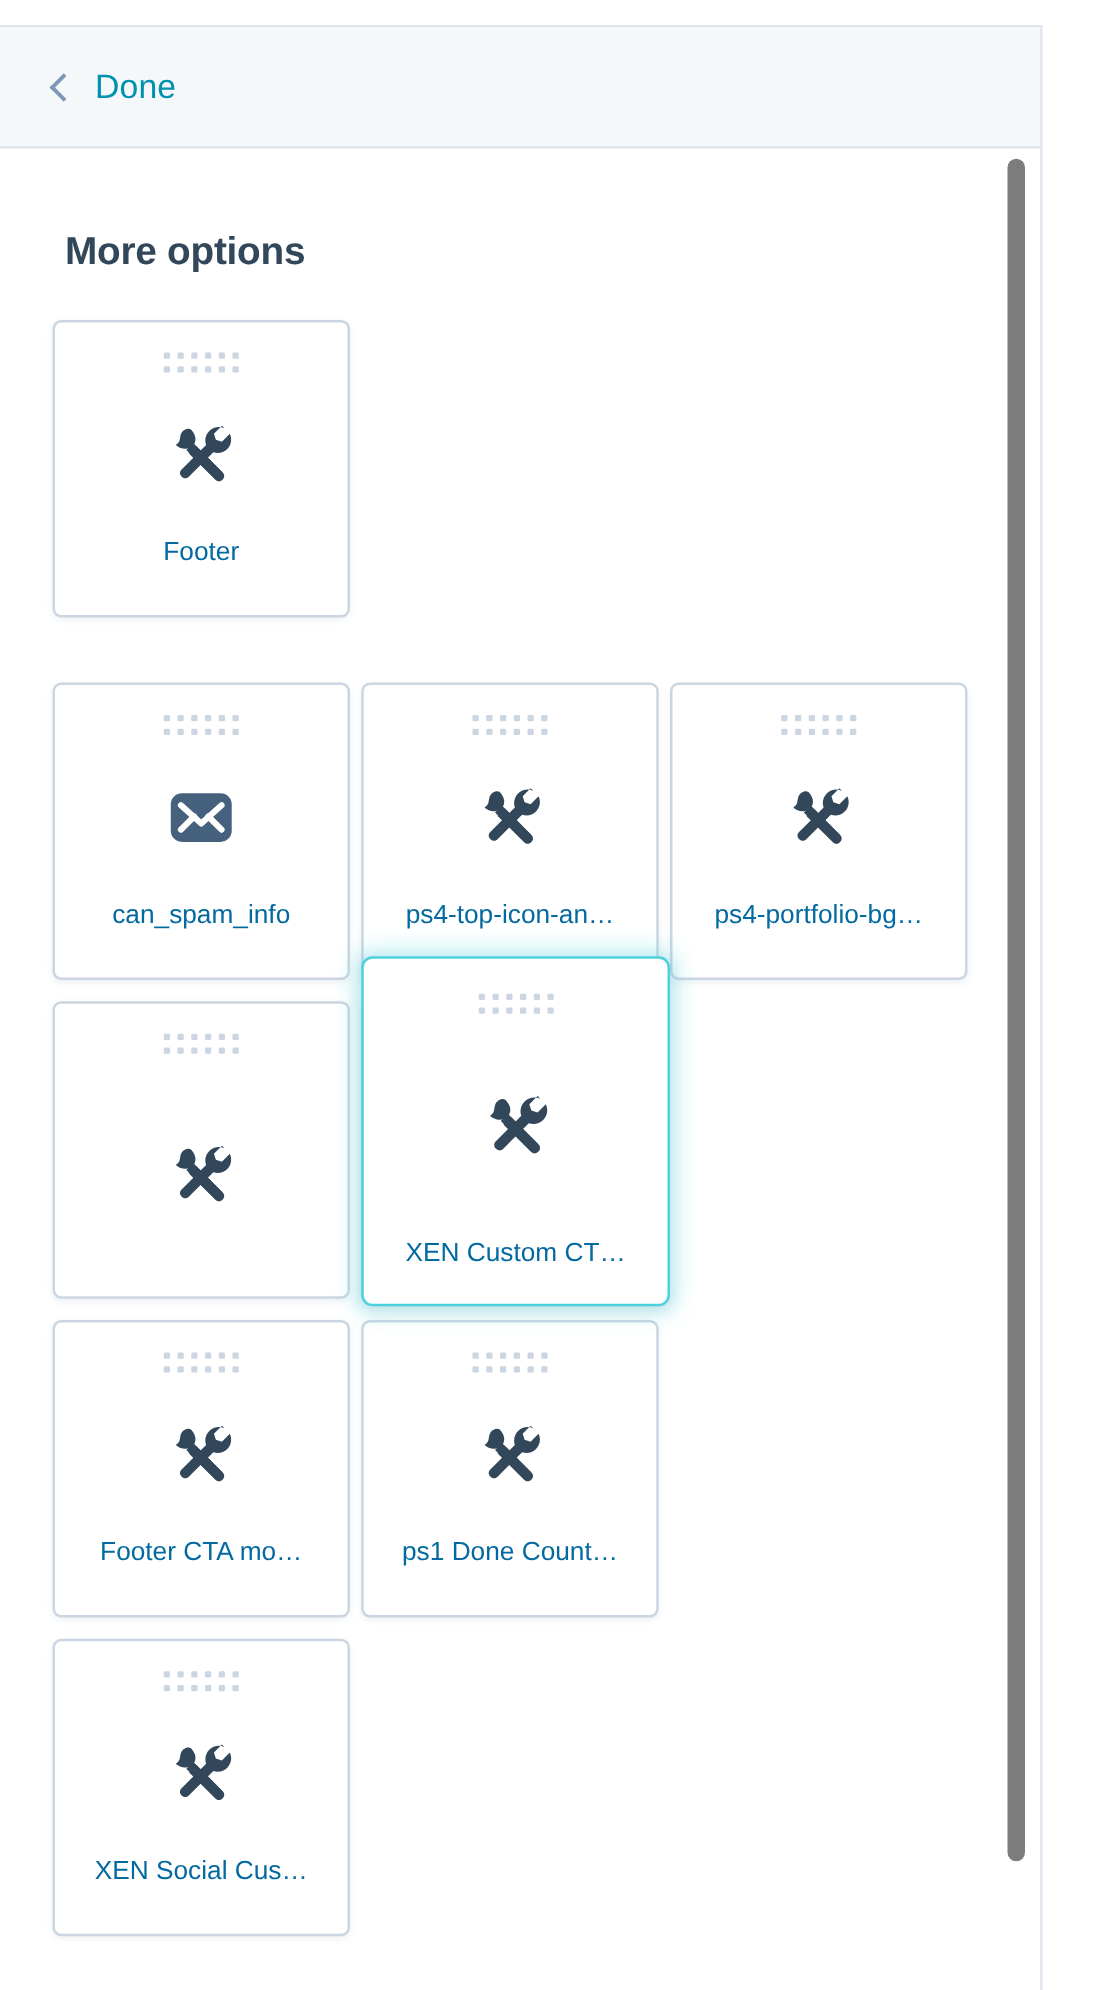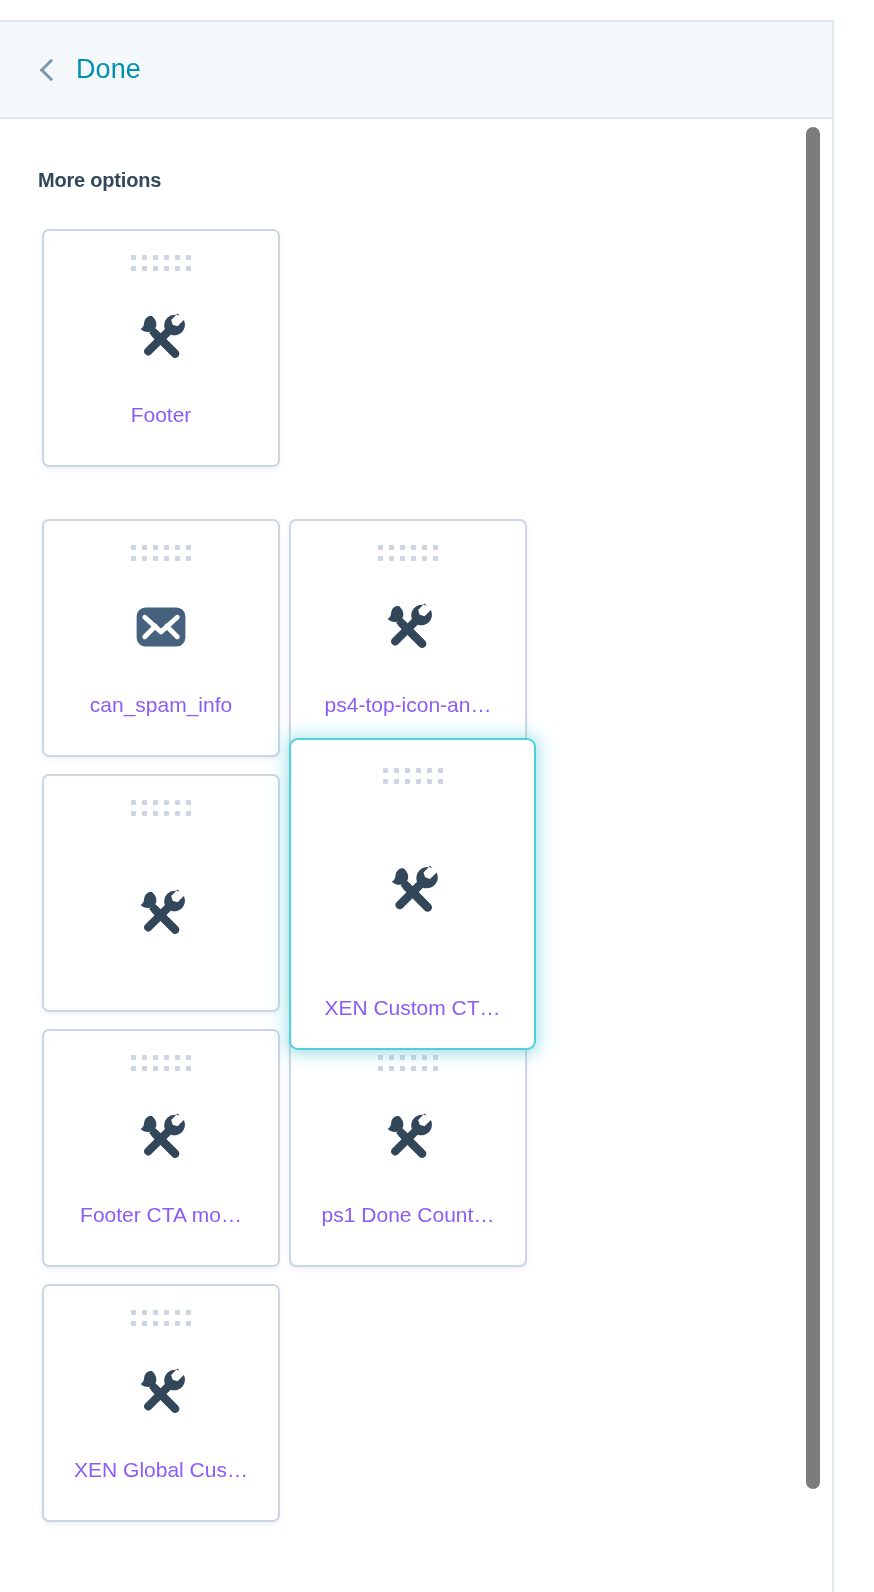--- a/index.html
+++ b/index.html
@@ -71,23 +71,23 @@
 
   
   #scroll-body {
     position: relative;
     height: calc(100% - 97px);
     background: #ffffff;
     overflow: hidden;
   }
 
   #page-title {
-    margin: 0;
+    margin: 14px;
     padding: 50px 0 0 38px;
-    font-size: 20px;
+    font-size: 31px;
     font-weight: bold;
     color: #33475b;
     letter-spacing: -.2px;
   }
 
   
   .grid {
     padding: 0 0 0 42px;
     box-sizing: border-box;
   }
@@ -117,21 +117,21 @@
 
   
   .card.selected {
     border: 2px solid #4fd1dd;
     box-shadow: 0 0 16px 6px rgba(108,219,230,0.38),
                 0 3px 10px rgba(90,116,145,0.18);
     position: absolute;
     left: 247px;
     top: -36px;
     width: 247px;
-    height: 312px;
+    height: 280px;
     z-index: 5;
     border-radius: 9px;
   }
 
   
   .drag-handle {
     margin-top: 24px;
     display: grid;
     grid-template-columns: repeat(6, 5px);
     grid-template-rows: repeat(2, 5px);
@@ -152,21 +152,21 @@
     align-items: center;
     justify-content: center;
     width: 100%;
   }
   .card-icon svg { display: block; }
 
   .card-label {
     width: 100%;
     text-align: center;
     font-size: 21px;
-    color: #8b5cf6;
+    color: #0369a1;
     padding-bottom: 38px;
     white-space: nowrap;
     overflow: hidden;
   }
   .card.selected .card-label { padding-bottom: 28px; }
   .card.selected .drag-handle { margin-top: 28px; }
 
   
   #scrollbar-track {
     position: absolute;
@@ -290,20 +290,48 @@
                   <path d="M52.6 8.6c-4.4-2.2-9.9-1.4-13.5 2.2-3.3 3.3-4.3 8.1-2.8 12.3L14.4 45c-1.6 1.6-1.6 4.2 0 5.8l.6.6c1.6 1.6 4.2 1.6 5.8 0l21.9-21.9c4.2 1.5 9 .5 12.3-2.8 3.6-3.6 4.4-9.1 2.2-13.5l-7 7-5.3-1.7-1.7-5.3 7-7z"></path>
                   <path d="M22.7 9.3c-3.4-1.6-7.3 1-8.6 4.1-1 2.4-.6 4.6-1.6 6.6-.7 1.4-1.9 2.3-3 3.1 2.4 2.3 5.7 3.6 9.1 3.3 3.4-.3 6.5-2.4 7.8-5.5 1.3-3.2.3-7.5-3.7-11.6z"></path>
                   <path d="M27.6 24.1l-4.1-4.1 27.6 27.6c1.6 1.6 1.6 4.2 0 5.8l-.6.6c-1.6 1.6-4.2 1.6-5.8 0L17.1 26.6l4.1 4.1"></path>
                   <path d="M24.9 21.4l25.3 25.3c1.7 1.7 1.7 4.4 0 6.1-1.7 1.7-4.4 1.7-6.1 0L18.8 27.5l6.1-6.1z"></path>
                   <circle cx="18.4" cy="47.6" r="1.9"></circle>
                 </g>
               </svg>
             </div>
             <div class="card-label">ps4-top-icon-an…</div>
           </div>
+          <div class="card">
+            <div class="drag-handle">
+              <i></i>
+              <i></i>
+              <i></i>
+              <i></i>
+              <i></i>
+              <i></i>
+              <i></i>
+              <i></i>
+              <i></i>
+              <i></i>
+              <i></i>
+              <i></i>
+            </div>
+            <div class="card-icon">
+              <svg width="58" height="58" viewBox="0 0 64 64" aria-hidden="true">
+                <g fill="#33475b">
+                  <path d="M52.6 8.6c-4.4-2.2-9.9-1.4-13.5 2.2-3.3 3.3-4.3 8.1-2.8 12.3L14.4 45c-1.6 1.6-1.6 4.2 0 5.8l.6.6c1.6 1.6 4.2 1.6 5.8 0l21.9-21.9c4.2 1.5 9 .5 12.3-2.8 3.6-3.6 4.4-9.1 2.2-13.5l-7 7-5.3-1.7-1.7-5.3 7-7z"></path>
+                  <path d="M22.7 9.3c-3.4-1.6-7.3 1-8.6 4.1-1 2.4-.6 4.6-1.6 6.6-.7 1.4-1.9 2.3-3 3.1 2.4 2.3 5.7 3.6 9.1 3.3 3.4-.3 6.5-2.4 7.8-5.5 1.3-3.2.3-7.5-3.7-11.6z"></path>
+                  <path d="M27.6 24.1l-4.1-4.1 27.6 27.6c1.6 1.6 1.6 4.2 0 5.8l-.6.6c-1.6 1.6-4.2 1.6-5.8 0L17.1 26.6l4.1 4.1"></path>
+                  <path d="M24.9 21.4l25.3 25.3c1.7 1.7 1.7 4.4 0 6.1-1.7 1.7-4.4 1.7-6.1 0L18.8 27.5l6.1-6.1z"></path>
+                  <circle cx="18.4" cy="47.6" r="1.9"></circle>
+                </g>
+              </svg>
+            </div>
+            <div class="card-label">ps4-portfolio-bg…</div>
+          </div>
         </div>
         <div class="grid-row">
           <div class="card">
             <div class="drag-handle">
               <i></i>
               <i></i>
               <i></i>
               <i></i>
               <i></i>
               <i></i>
@@ -461,21 +489,21 @@
               <svg width="58" height="58" viewBox="0 0 64 64" aria-hidden="true">
                 <g fill="#33475b">
                   <path d="M52.6 8.6c-4.4-2.2-9.9-1.4-13.5 2.2-3.3 3.3-4.3 8.1-2.8 12.3L14.4 45c-1.6 1.6-1.6 4.2 0 5.8l.6.6c1.6 1.6 4.2 1.6 5.8 0l21.9-21.9c4.2 1.5 9 .5 12.3-2.8 3.6-3.6 4.4-9.1 2.2-13.5l-7 7-5.3-1.7-1.7-5.3 7-7z"></path>
                   <path d="M22.7 9.3c-3.4-1.6-7.3 1-8.6 4.1-1 2.4-.6 4.6-1.6 6.6-.7 1.4-1.9 2.3-3 3.1 2.4 2.3 5.7 3.6 9.1 3.3 3.4-.3 6.5-2.4 7.8-5.5 1.3-3.2.3-7.5-3.7-11.6z"></path>
                   <path d="M27.6 24.1l-4.1-4.1 27.6 27.6c1.6 1.6 1.6 4.2 0 5.8l-.6.6c-1.6 1.6-4.2 1.6-5.8 0L17.1 26.6l4.1 4.1"></path>
                   <path d="M24.9 21.4l25.3 25.3c1.7 1.7 1.7 4.4 0 6.1-1.7 1.7-4.4 1.7-6.1 0L18.8 27.5l6.1-6.1z"></path>
                   <circle cx="18.4" cy="47.6" r="1.9"></circle>
                 </g>
               </svg>
             </div>
-            <div class="card-label">XEN Global Cus…</div>
+            <div class="card-label">XEN Social Cus…</div>
           </div>
         </div>
       </div>
 
     <div id="scrollbar-track">
       <div id="scrollbar-thumb"></div>
     </div>
   </div>
 </div>
 

